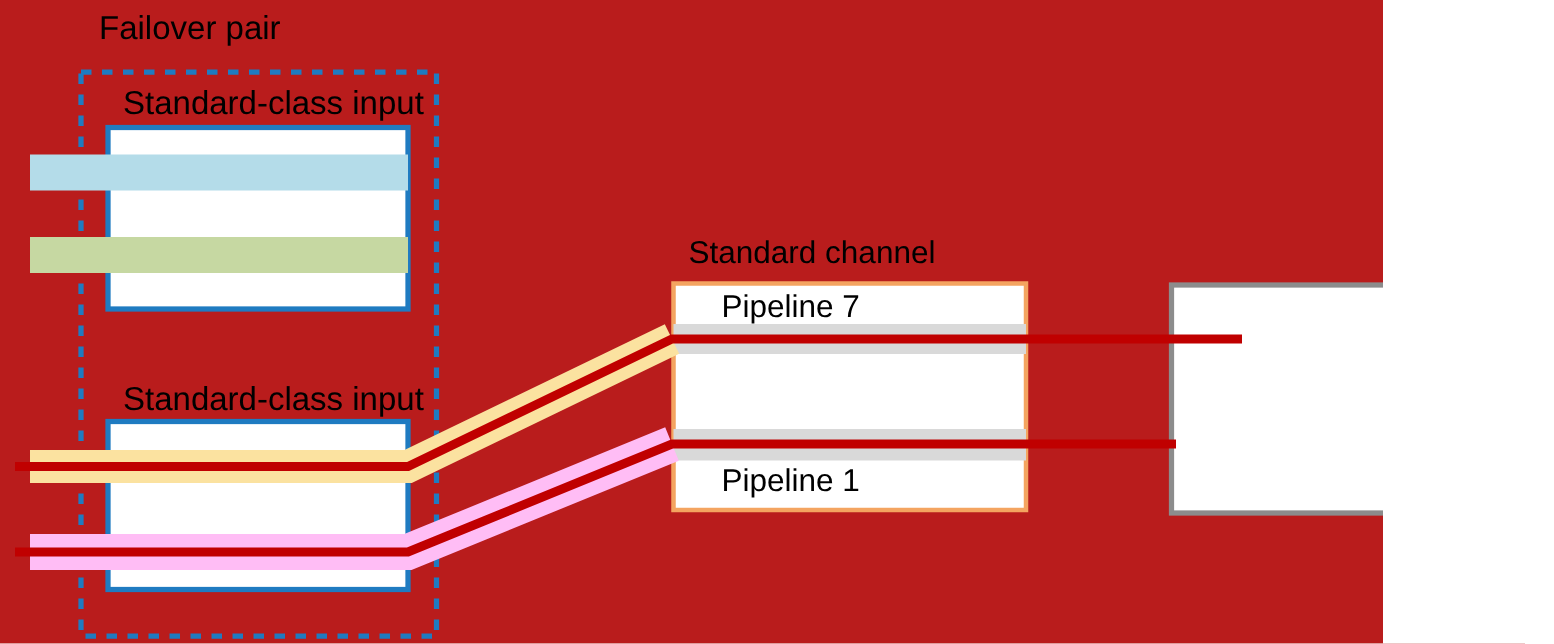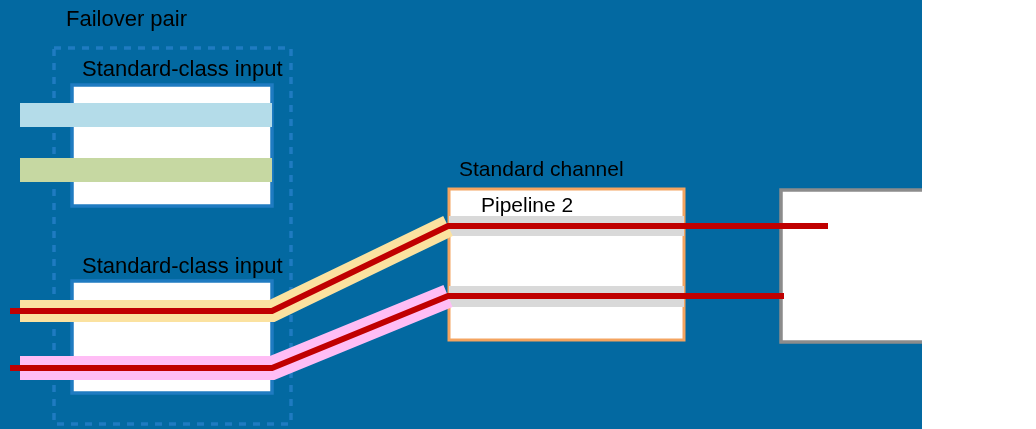--- a/index.html
+++ b/index.html
@@ -8,21 +8,21 @@
     padding: 0;
     background: #ffffff;
   }
   body {
     font-family: "Liberation Sans", sans-serif;
   }
   #diagram-root {
     position: relative;
     width: 922px;
     height: 429px;
-    background: #0369a1;
+    background: #b91c1c;
     overflow: hidden;
   }
   .svg-layer {
     position: absolute;
     left: 0;
     top: 0;
     width: 1036px;
     height: 429px;
   }
   .label {
@@ -104,17 +104,18 @@
   </svg>
 
   <div class="label label-failover-pair">Failover pair</div>
 
   <div class="label label-sci-top">Standard-class input</div>
 
   <div class="label label-sci-bottom">Standard-class input</div>
 
   <div class="label label-standard-channel">Standard channel</div>
 
-  <div class="label label-pipeline-0">Pipeline 2</div>
+  <div class="label label-pipeline-0">Pipeline 7</div>
 
+  <div class="label label-pipeline-1">Pipeline 1</div>
 
 
 </div>
 
 </body></html>

